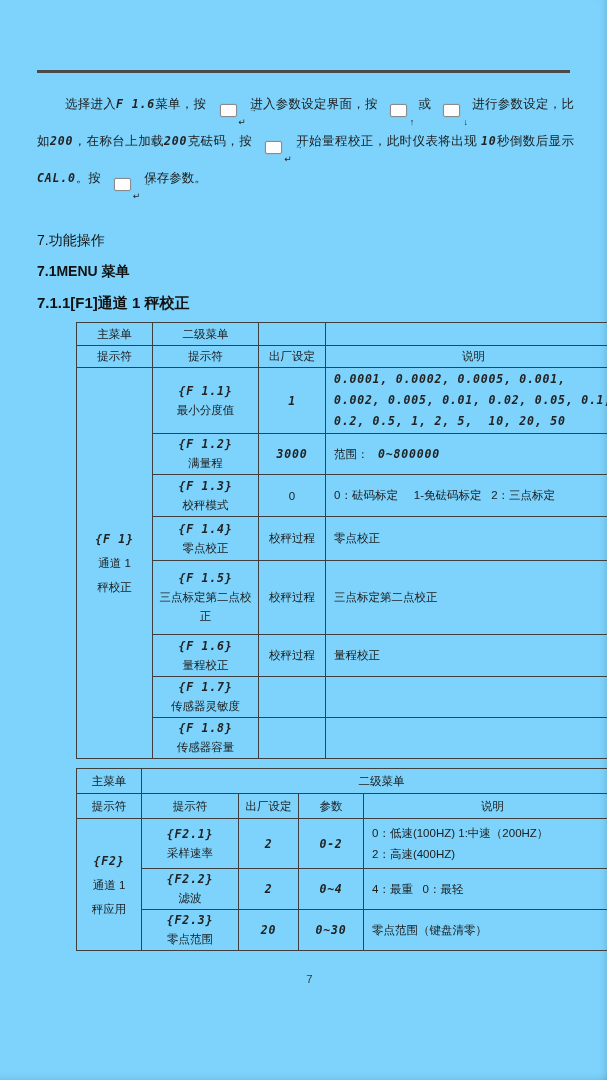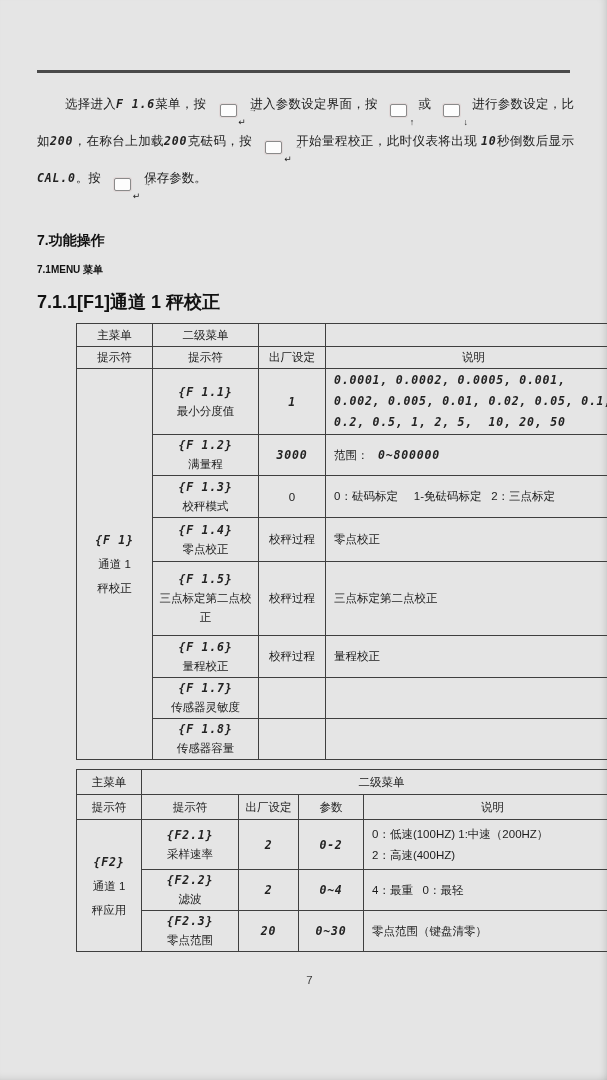--- a/index.html
+++ b/index.html
@@ -1,17 +1,17 @@
 <!DOCTYPE html>
 <html><head>
 <meta charset="utf-8">
 <style>
   html,body{margin:0;padding:0;background:#ffffff;}
   .page{
-    position:relative;width:607px;height:1080px;background:#e5e5e5;overflow:hidden;
+    position:relative;width:607px;height:1080px;background:#7dd3fc;overflow:hidden;
     font-family:"Liberation Sans","DejaVu Sans",sans-serif;color:#1c1c1c;
     box-shadow:inset -7px 0 9px -7px rgba(0,0,0,.18), inset 0 -7px 9px -7px rgba(0,0,0,.14);
   }
   .content{padding:0 30px 0 37px;}
   .top-rule{margin-top:70px;height:3px;background:#4a4a4a;width:533px;}
   .intro{
     margin-top:16px;width:537px;font-size:12.5px;line-height:31px;
     text-align:justify;text-indent:28px;white-space:normal;
   }
   .zh{color:#1c1c1c;}
@@ -19,23 +19,23 @@
     font-family:"DejaVu Sans Mono",monospace;font-style:italic;font-weight:600;
     letter-spacing:.8px;font-size:11.5px;color:#222;
   }
   .key{display:inline-flex;flex-direction:column;align-items:center;margin:0 4px;vertical-align:-4px;}
   .key-box{
     display:block;width:15px;height:11px;border:1px solid #8a8a8a;border-radius:2px;
     font-size:8px;line-height:10px;text-align:center;color:#333;background:#fdfdfd;
     box-shadow:0 0 0 1px rgba(200,120,120,.12);
   }
   .key-arrow{display:block;font-size:9px;line-height:8px;color:#222;margin-top:1px;}
-  h1.h{font-size:14px;font-weight:bold;margin:32px 0 2px 0;color:#111;}
-  h2.h{font-size:10px;font-weight:bold;margin:13px 0 0 0;color:#111;}
-  h3.h{font-size:18px;font-weight:bold;margin:13px 0 0 0;color:#111;}
+  h1.h{font-size:14px;font-weight:normal;margin:32px 0 2px 0;color:#111;}
+  h2.h{font-size:14px;font-weight:bold;margin:13px 0 0 0;color:#111;}
+  h3.h{font-size:15px;font-weight:bold;margin:13px 0 0 0;color:#111;}
   h4.h{font-size:13px;font-weight:bold;margin:25px 0 0 0;color:#111;}
   table.grid{border-collapse:collapse;table-layout:fixed;width:545px;margin-top:9px;margin-left:39px;}
   table.grid td{
     border:1px solid #3f3f3f;text-align:center;vertical-align:middle;
     font-size:11.5px;padding:1px 2px;overflow:hidden;
   }
   table.grid td.desc{text-align:left;padding-left:8px;padding-right:6px;white-space:pre-wrap;line-height:21px;}
   .t1 tr.hr1{height:23px;} .t1 tr.hr2{height:22px;}
   .t1 tr.r0{height:66px;} .t1 tr.r1{height:40px;} .t1 tr.r2{height:42px;}
   .t1 tr.r3{height:44px;} .t1 tr.r4{height:74px;} .t1 tr.r5{height:42px;}

